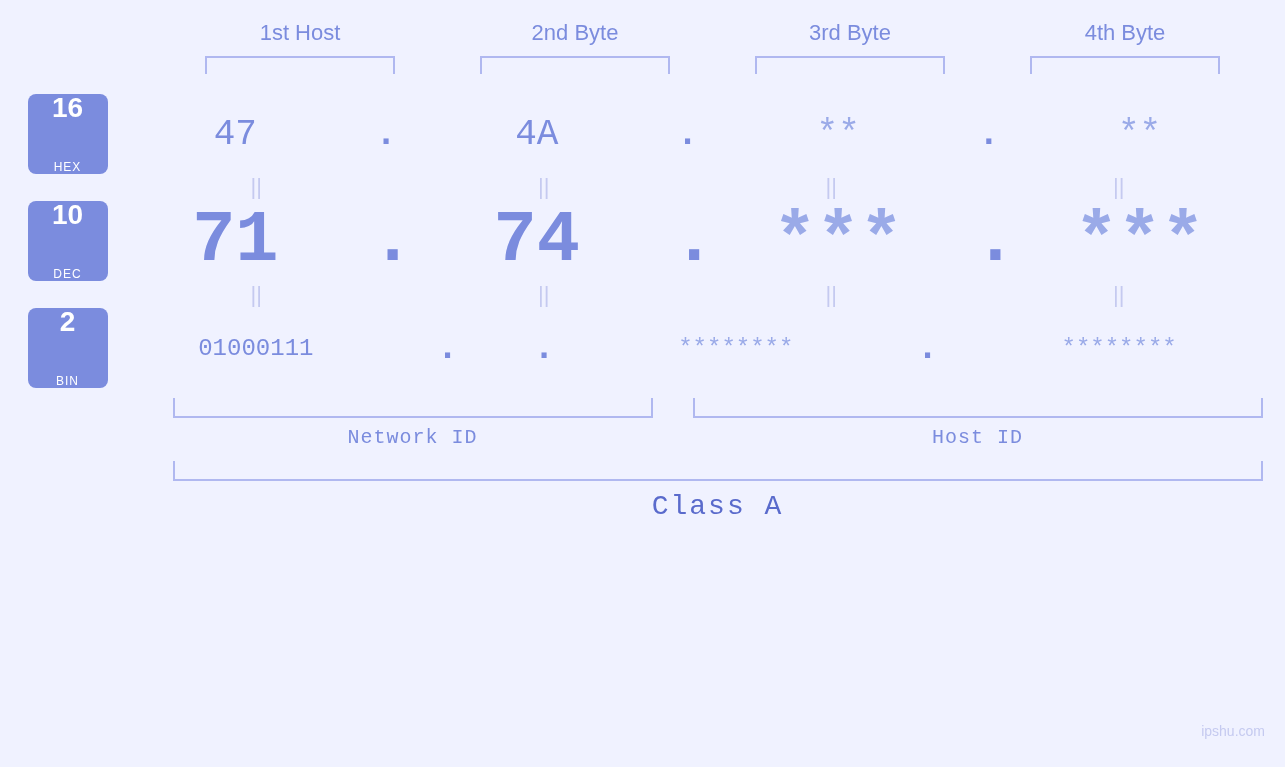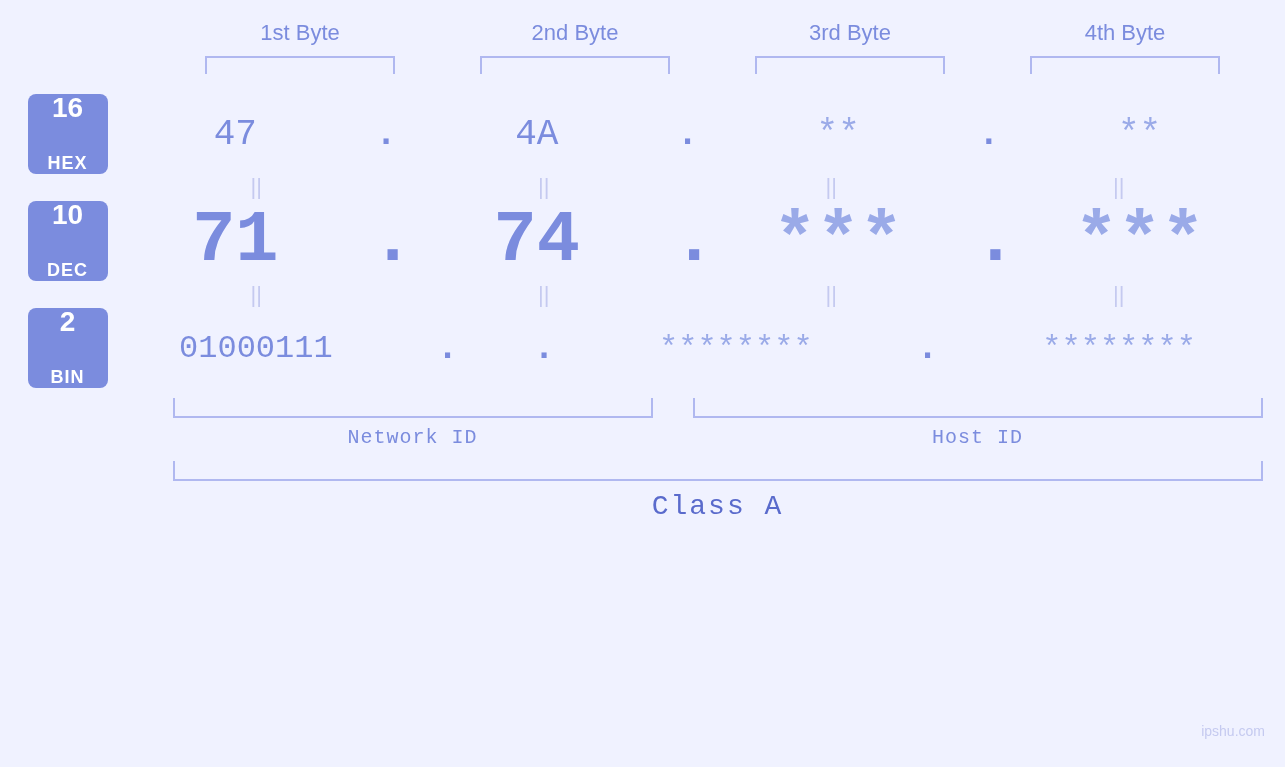--- a/index.html
+++ b/index.html
@@ -64,39 +64,39 @@
       align-items: center;
       justify-content: space-between;
       font-family: Arial, sans-serif;
     }
     .base-badge .base-num {
       font-size: 28px;
       font-weight: bold;
       line-height: 1;
     }
     .base-badge .base-name {
-      font-size: 18px;
-      font-weight: bold;
+      font-size: 12px;
+      font-weight: normal;
       letter-spacing: 1px;
     }
 
     .cell {
       width: 220px;
       text-align: center;
       color: #7b8cde;
     }
     .cell.hex-val {
       font-size: 36px;
     }
     .cell.dec-val {
       font-size: 72px;
       font-weight: bold;
     }
     .cell.bin-val {
-      font-size: 32px;
+      font-size: 24px;
     }
     .cell.masked {
       color: #9aaae8;
     }
 
     
     .dot-sep {
       color: #7b8cde;
       font-size: 36px;
       font-weight: bold;
@@ -207,21 +207,21 @@
       display: flex;
       justify-content: space-around;
     }
   </style>
 </head>
 <body>
 
 <div class="container">
 
   <div class="byte-headers">
-    <div class="byte-header">1st Byte</div>
+    <div class="byte-header">1st Host</div>
     <div class="byte-header">2nd Byte</div>
     <div class="byte-header">3rd Byte</div>
     <div class="byte-header">4th Byte</div>
   </div>
 
   <div class="bracket-row">
     <div class="bracket"></div>
     <div class="bracket"></div>
     <div class="bracket"></div>
     <div class="bracket"></div>

